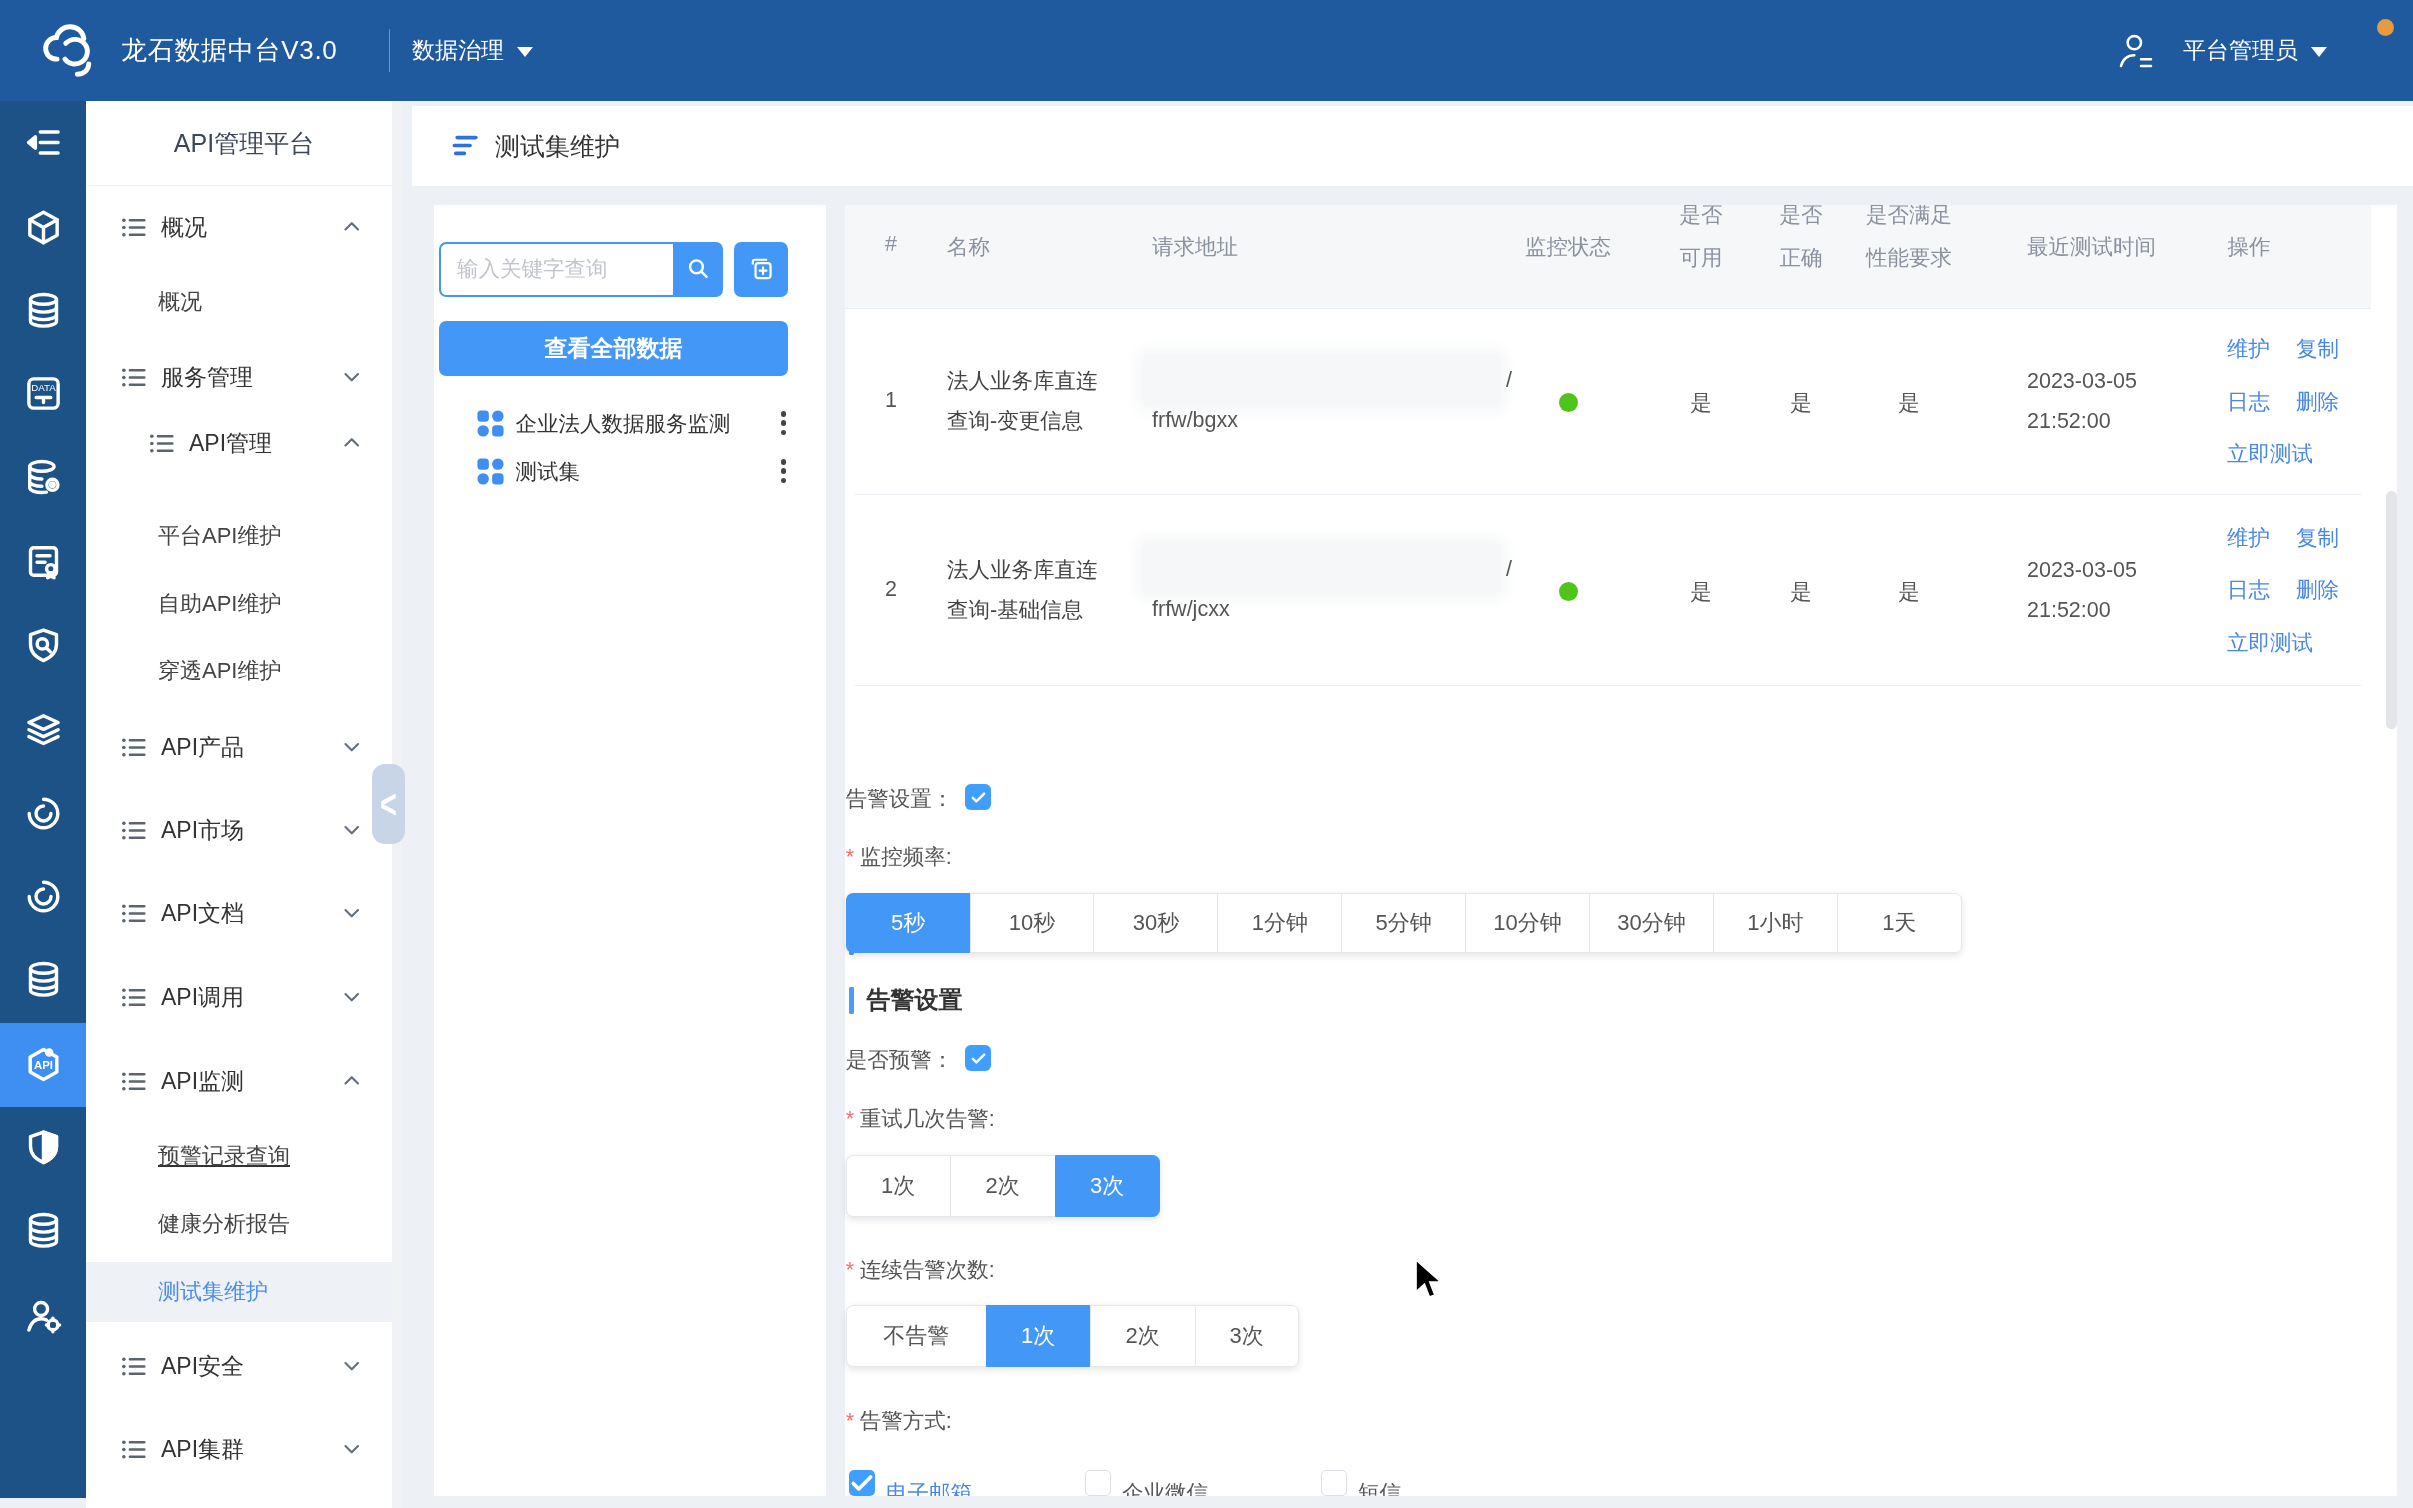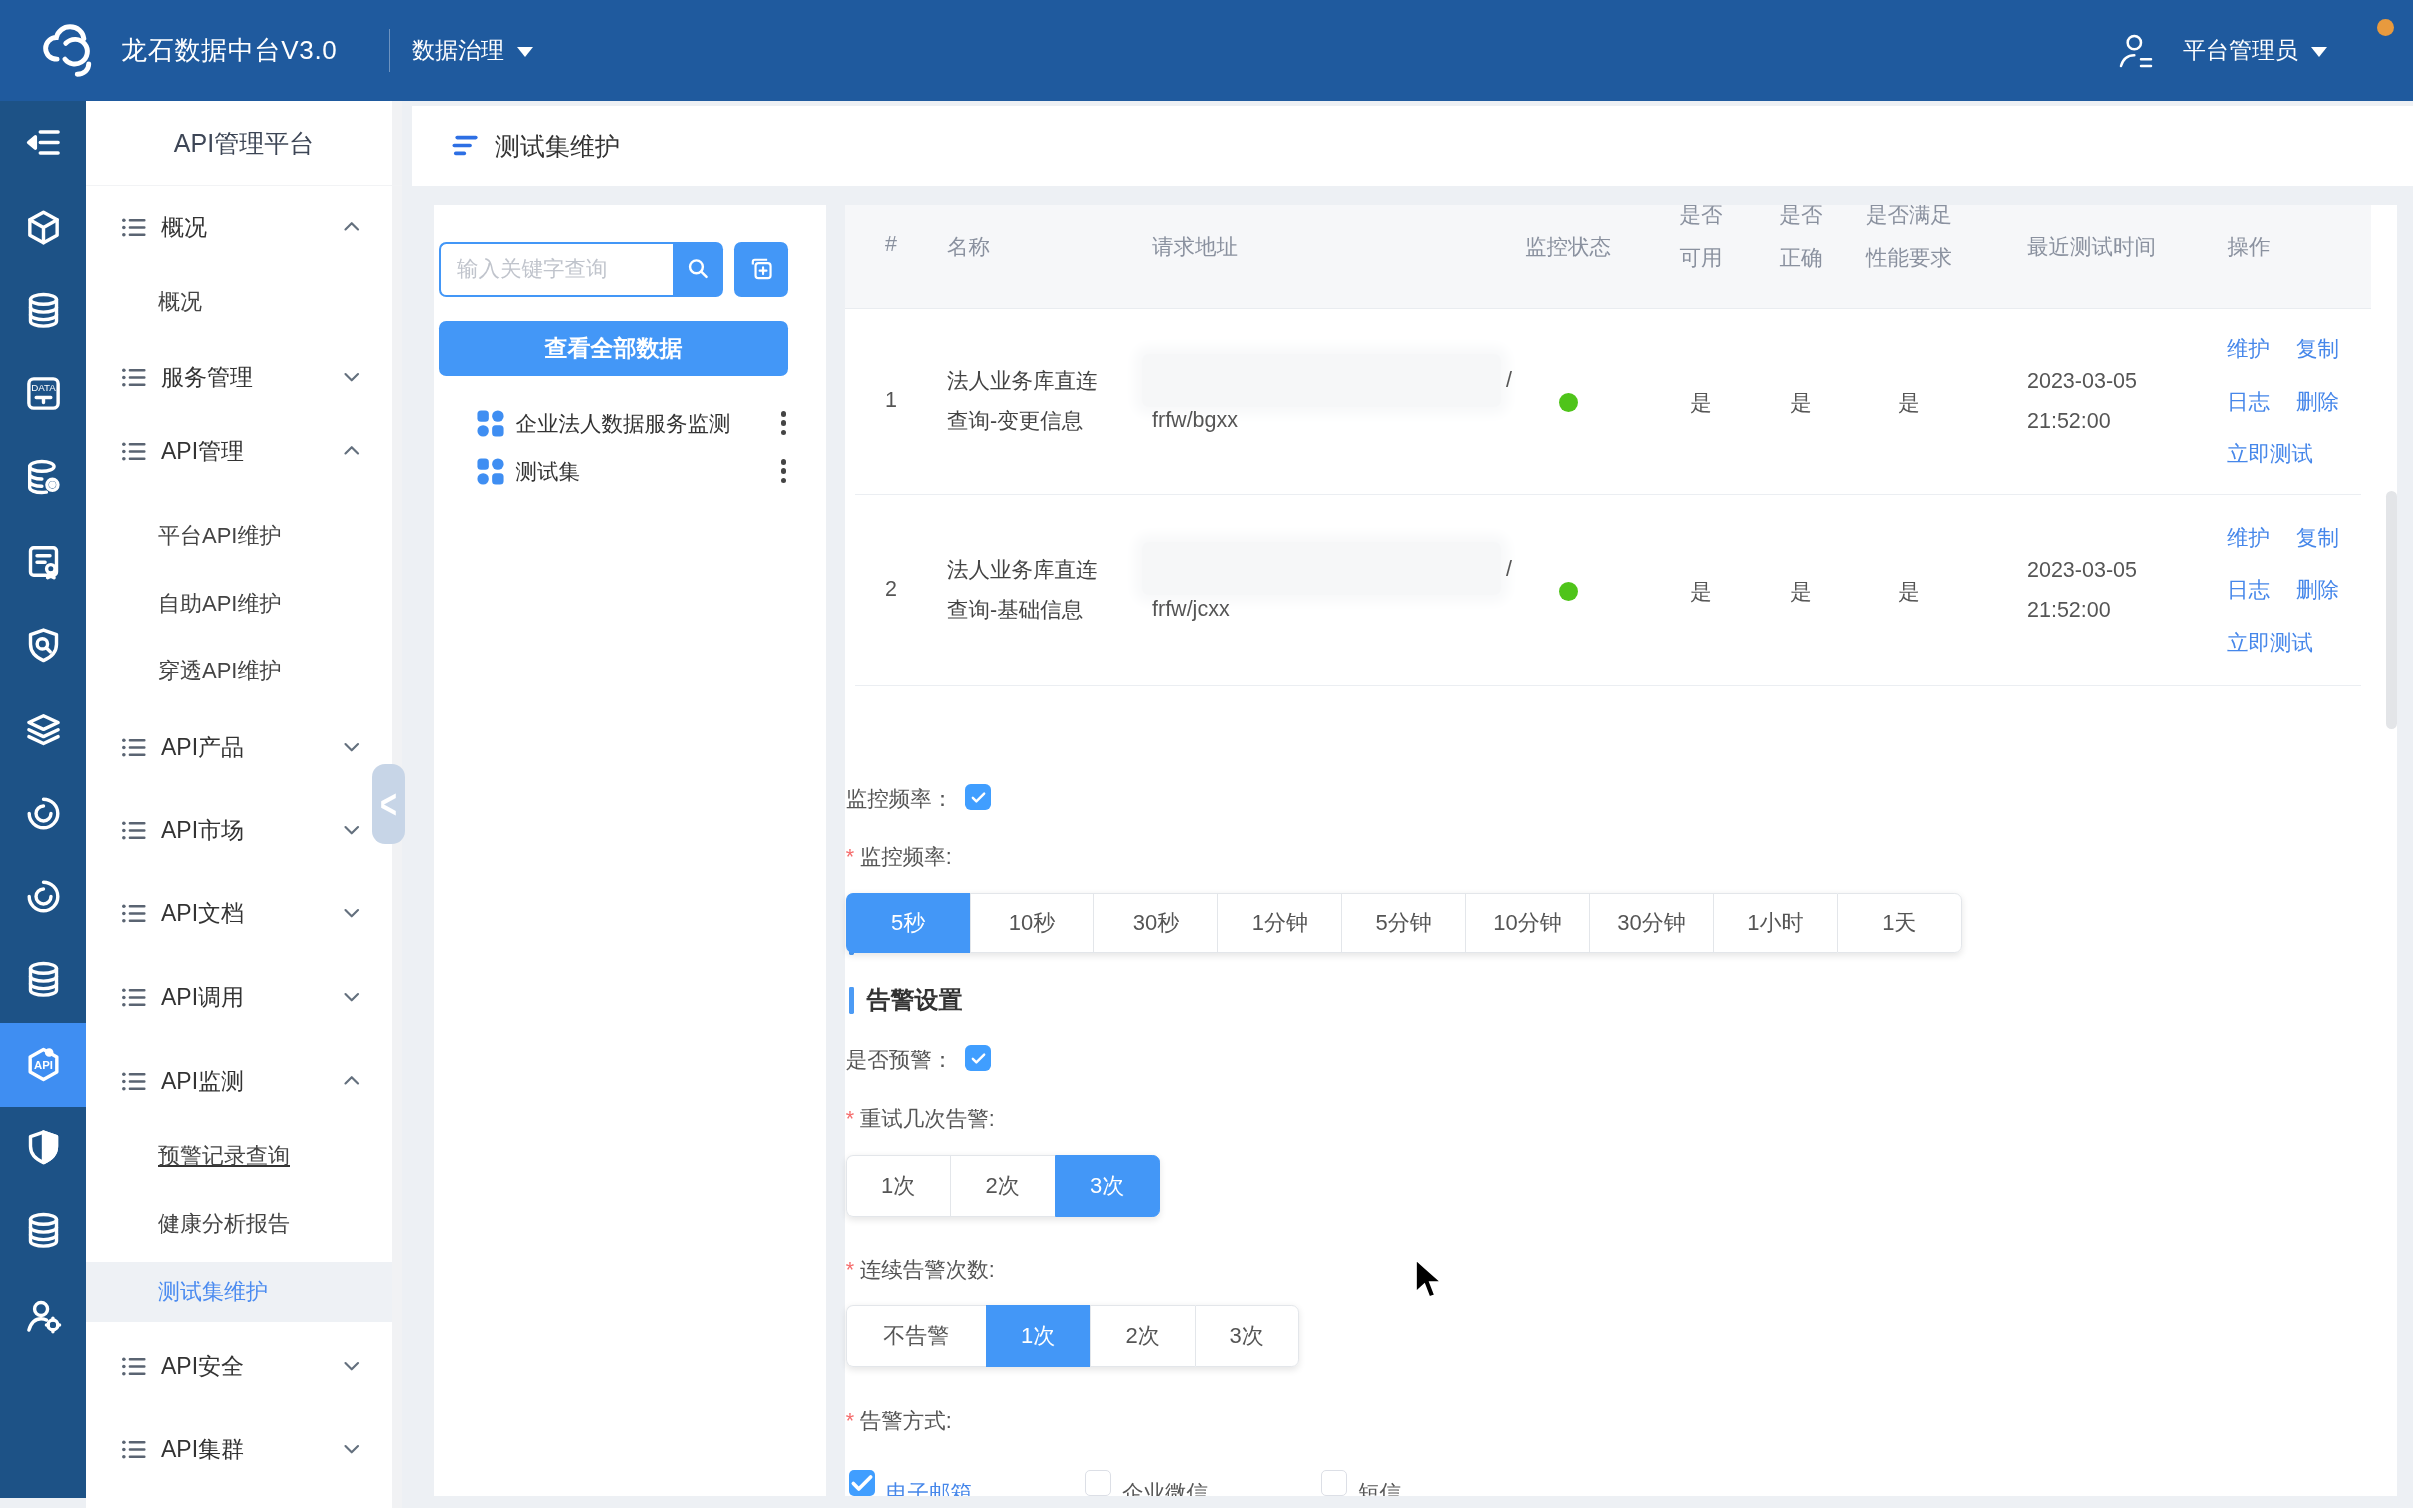--- a/index.html
+++ b/index.html
@@ -309,21 +309,21 @@
             </g>
             <g stroke="#5a6472" stroke-width="2" stroke-linecap="round" fill="none">
               <path d="M9 6h12M9 12h12M9 18h12"></path>
             </g>
           </svg>
           <span class="mlabel">服务管理</span>
           <svg class="mchev" viewBox="0 0 24 24">
             <path d="M5 9l7 7 7-7" fill="none" stroke="#64707e" stroke-width="2.4" stroke-linecap="round" stroke-linejoin="round"></path>
           </svg>
         </div>
-        <div class="menu-row group" style="top: 320px;">
+        <div class="menu-row group" style="top: 312px; padding-left: 28px;">
           <svg class="mi" viewBox="0 0 24 24">
             <g fill="#5a6472">
               <circle cx="4" cy="6" r="1.5"></circle>
               <circle cx="4" cy="12" r="1.5"></circle>
               <circle cx="4" cy="18" r="1.5"></circle>
             </g>
             <g stroke="#5a6472" stroke-width="2" stroke-linecap="round" fill="none">
               <path d="M9 6h12M9 12h12M9 18h12"></path>
             </g>
           </svg>
@@ -597,21 +597,21 @@
             <a>立即测试</a>
           </div>
           <div class="row-divider" style="top:189px;"></div>
         </div>
       </div>
 
     <div class="section-title" style="left:3.6px;top:720px;">
       <div class="bar"></div>
       <div class="stext">执行策略</div>
     </div>
-    <div class="form-label" style="left:0.7px;top:579px;">监控频率：</div>
+    <div class="form-label" style="left:0.7px;top:579px;">告警设置：</div>
     <div class="checkbox" id="monitor-checkbox" style="left:120px;top:579px;">
       <svg viewBox="0 0 24 24">
           <path d="M4 12.5l5 5L20 6.5" fill="none" stroke="#fff" stroke-width="3.4" stroke-linecap="round" stroke-linejoin="round"></path>
         </svg>
     </div>
     <div class="form-label req" style="left:0.7px;top:637px;">监控频率:</div>
     <div class="btn-group" id="freq-group" style="left:0.7px;top:688px;width:1116px;height:60px;">
         <div class="gbtn on" style="flex: 1 1 0%;">5秒</div>
         <div class="gbtn" style="flex: 1 1 0%;">10秒</div>
         <div class="gbtn" style="flex: 1 1 0%;">30秒</div>

